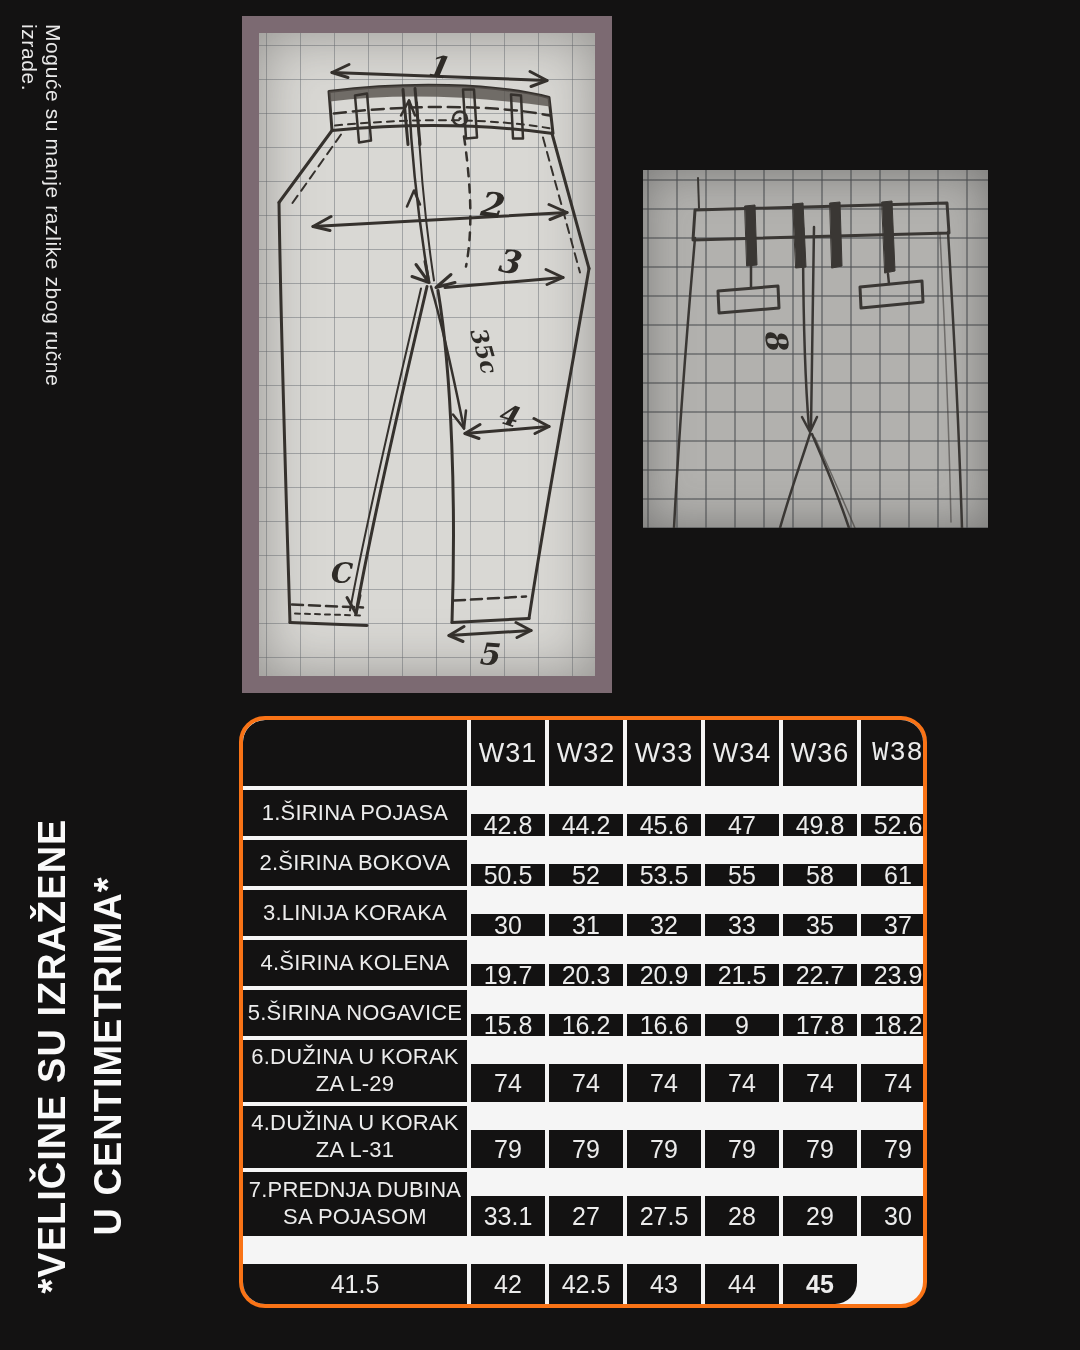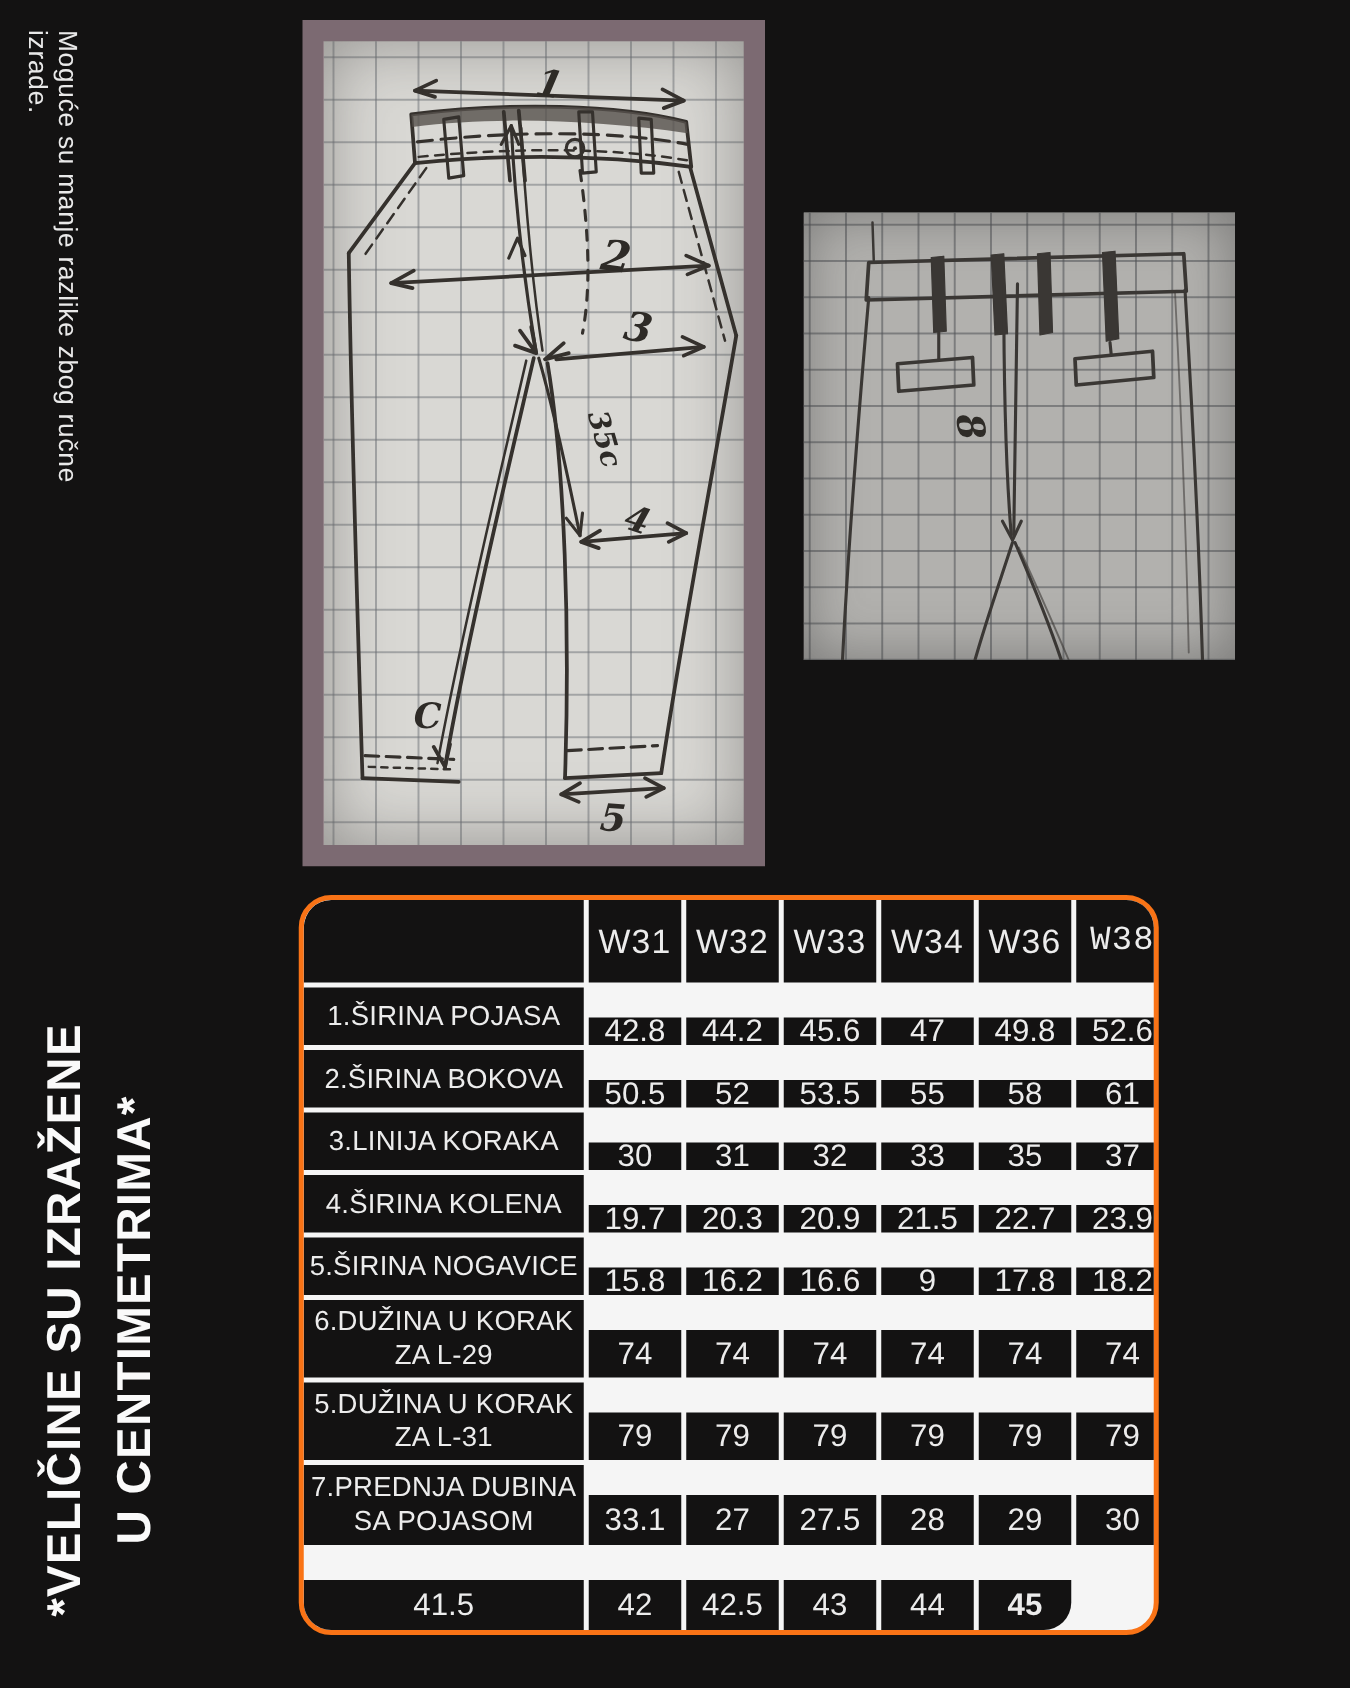--- a/index.html
+++ b/index.html
@@ -255,21 +255,21 @@
     <div class="cell val">9</div>
     <div class="cell val">17.8</div>
     <div class="cell val">18.2</div>
     <div class="cell label">6.DUŽINA U KORAK ZA L-29</div>
     <div class="cell val">74</div>
     <div class="cell val">74</div>
     <div class="cell val">74</div>
     <div class="cell val">74</div>
     <div class="cell val">74</div>
     <div class="cell val">74</div>
-    <div class="cell label">5.DUŽINA U KORAK ZA L-31</div>
+    <div class="cell label">4.DUŽINA U KORAK ZA L-31</div>
     <div class="cell val">79</div>
     <div class="cell val">79</div>
     <div class="cell val">79</div>
     <div class="cell val">79</div>
     <div class="cell val">79</div>
     <div class="cell val">79</div>
     <div class="cell label">7.PREDNJA DUBINA SA POJASOM</div>
     <div class="cell val">33.1</div>
     <div class="cell val">27</div>
     <div class="cell val">27.5</div>

